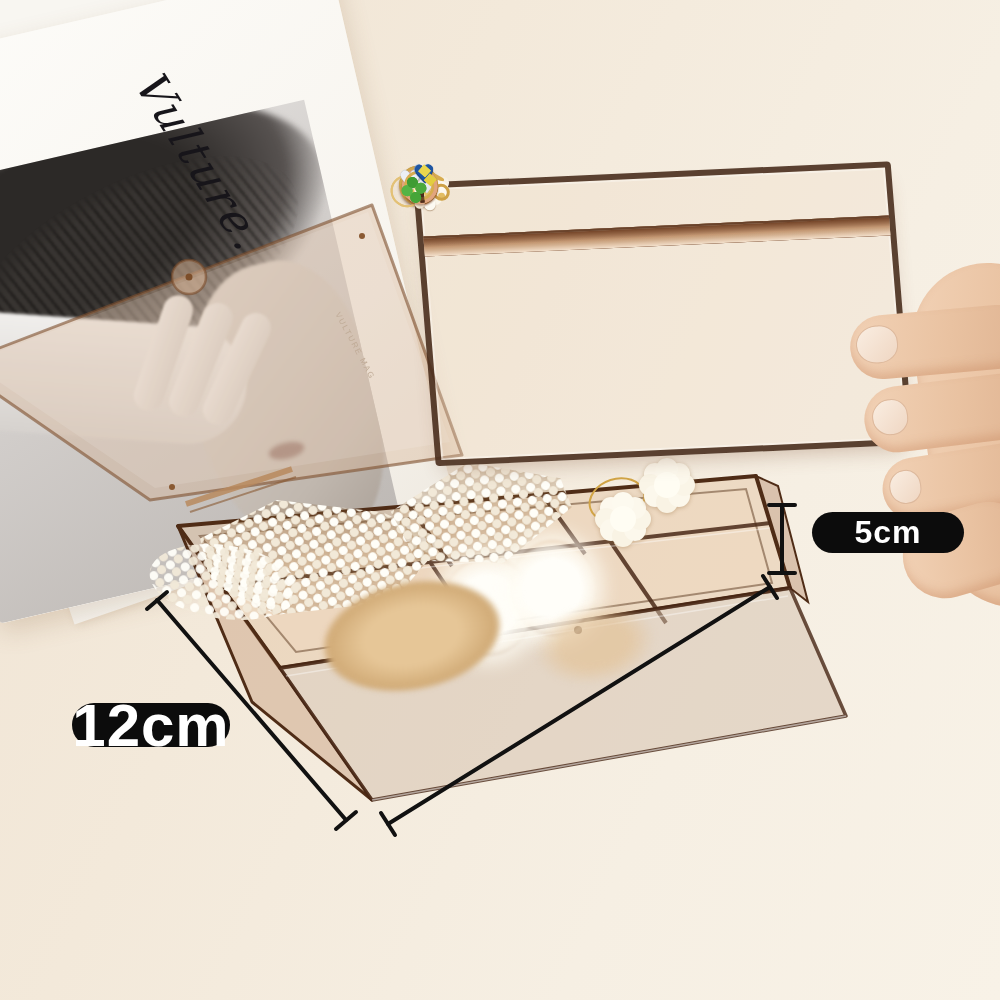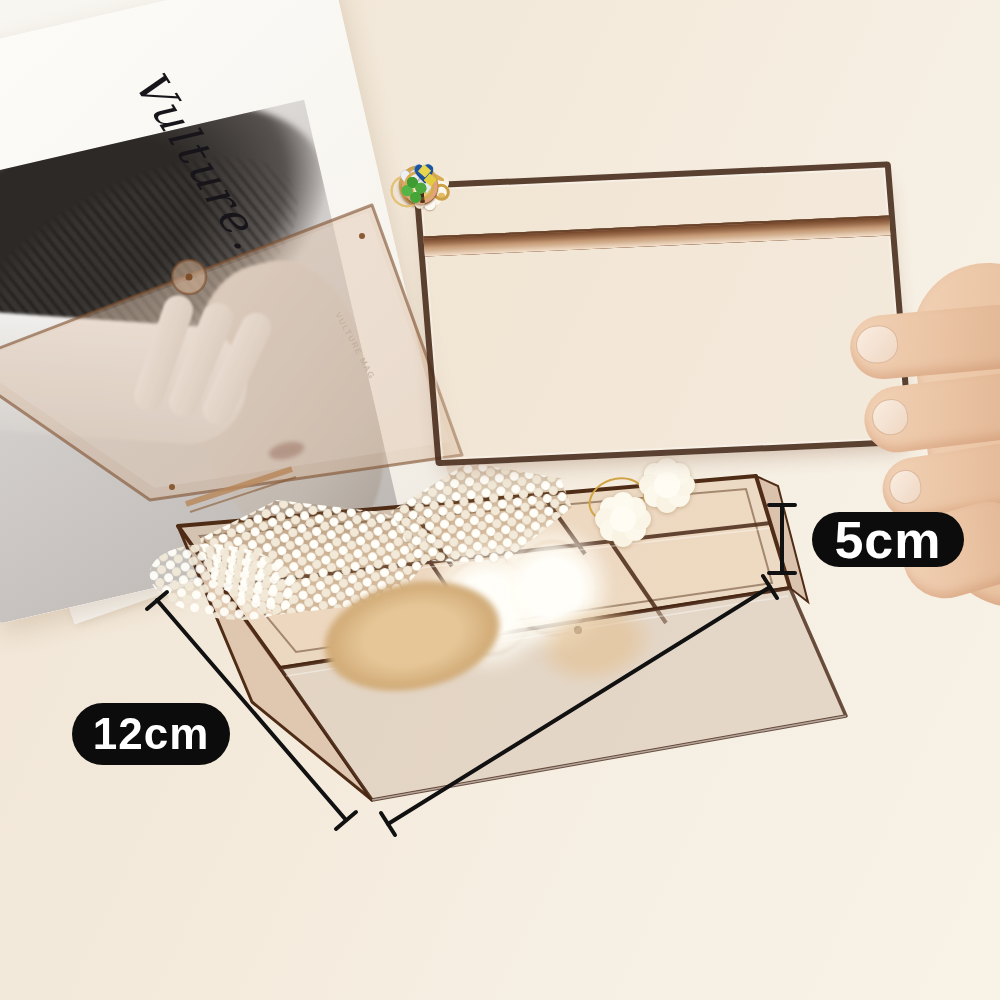--- a/index.html
+++ b/index.html
@@ -171,22 +171,22 @@
   .nail{background:linear-gradient(135deg,#faeee2,#efd6c2);border:1px solid #ddb99d;border-radius:50% 46% 46% 50%;}
   .nail1{left:6px;top:10px;width:42px;height:38px;}
   .nail2{left:8px;top:12px;width:36px;height:36px;}
   .nail3{left:7px;top:11px;width:32px;height:34px;}
 
   
   #ann-svg{left:0;top:0;width:1000px;height:1000px;}
   .pill{display:flex;align-items:center;justify-content:center;border-radius:32px;
     color:#ffffff;font-weight:bold;font-family:"Liberation Sans",sans-serif;
     background:#0c0c0c;letter-spacing:1px;}
-  #pill-5{left:812px;top:512px;width:152px;height:55px;font-size:52px;}
-  #pill-12{left:72px;top:703px;width:158px;height:62px;font-size:44px;}
+  #pill-5{left:812px;top:512px;width:152px;height:41px;font-size:32px;}
+  #pill-12{left:72px;top:703px;width:158px;height:44px;font-size:60px;}
   #pill-18{left:548px;top:736px;width:162px;height:56px;font-size:42px;}
 </style>
 </head>
 <body>
 
 <div id="stage">
 
   <div class="page2"></div>
   <div class="mag">
     <div class="mag-photo">

